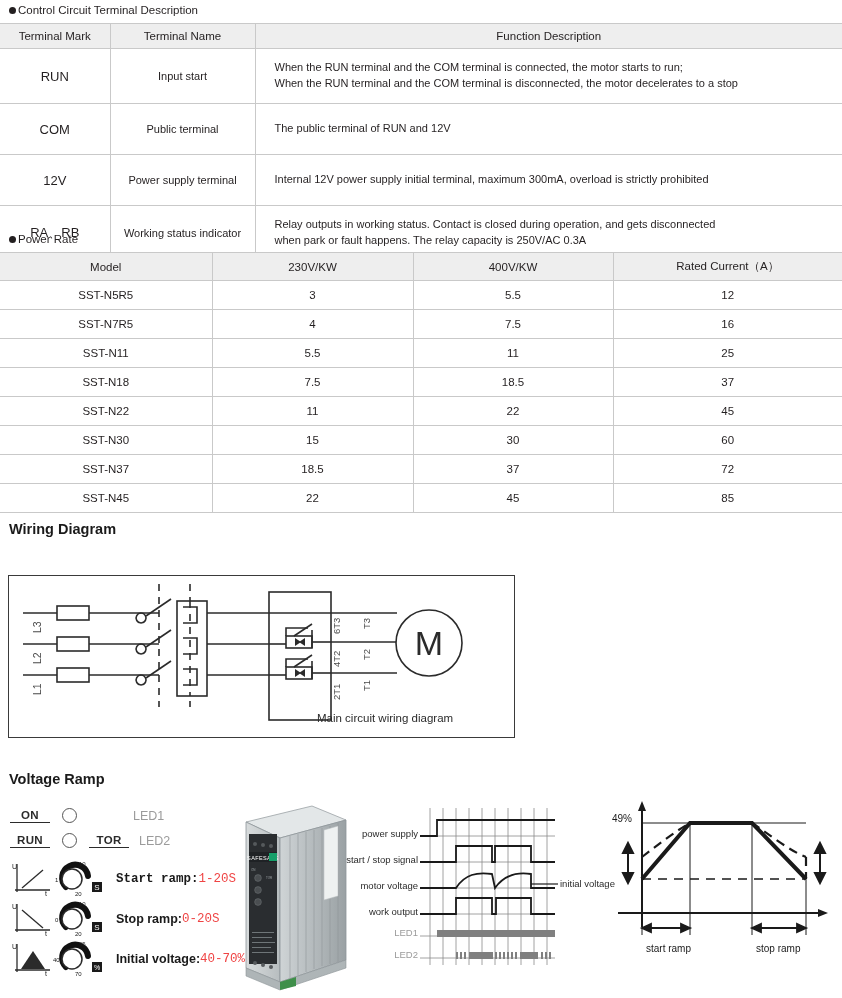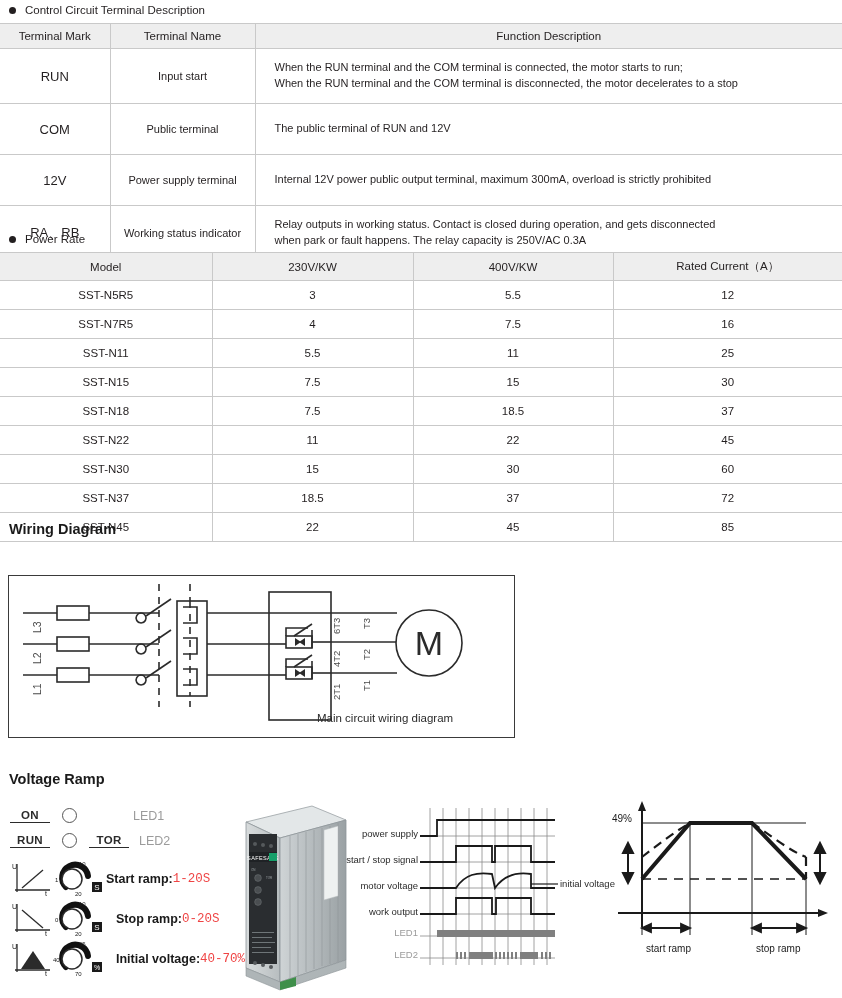--- a/index.html
+++ b/index.html
@@ -13,21 +13,21 @@
     position: relative;
     font-family: "Liberation Sans", sans-serif;
     color: #231f20;
     overflow: hidden;
   }
 
   
   .bullet-head {
     display: flex;
     align-items: center;
-    gap: 9px;
+    gap: 2px;
     font-size: 11.5px;
     color: #231f20;
   }
   .bullet-dot {
     width: 7px;
     height: 7px;
     border-radius: 50%;
     background: #231f20;
     display: inline-block;
     flex: none;
@@ -230,21 +230,21 @@
         </td>
       </tr>
       <tr class="r-com">
         <td class="c-mark">COM</td>
         <td class="c-name vline">Public terminal</td>
         <td class="c-desc vline">The public terminal of RUN and 12V</td>
       </tr>
       <tr class="r-12v">
         <td class="c-mark">12V</td>
         <td class="c-name vline">Power  supply terminal</td>
-        <td class="c-desc vline">Internal 12V power public output terminal, maximum 300mA, overload is strictly prohibited</td>
+        <td class="c-desc vline">Internal 12V power supply initial terminal, maximum 300mA, overload is strictly prohibited</td>
       </tr>
       <tr class="r-rarb">
         <td class="c-mark">RA、RB</td>
         <td class="c-name vline">Working status indicator</td>
         <td class="c-desc vline">
           <div>Relay outputs in working status. Contact is closed during operation, and gets disconnected</div>
           <div>when park or fault happens. The relay capacity is 250V/AC 0.3A</div>
         </td>
       </tr>
     </tbody>
@@ -286,26 +286,20 @@
           <td class="vline">7.5</td>
           <td class="vline">16</td>
         </tr>
         <tr>
           <td>SST-N11</td>
           <td class="vline">5.5</td>
           <td class="vline">11</td>
           <td class="vline">25</td>
         </tr>
         <tr>
-          <td>SST-N15</td>
-          <td class="vline">7.5</td>
-          <td class="vline">15</td>
-          <td class="vline">30</td>
-        </tr>
-        <tr>
           <td>SST-N18</td>
           <td class="vline">7.5</td>
           <td class="vline">18.5</td>
           <td class="vline">37</td>
         </tr>
         <tr>
           <td>SST-N22</td>
           <td class="vline">11</td>
           <td class="vline">22</td>
           <td class="vline">45</td>
@@ -446,21 +440,21 @@
     <g font-family="'Liberation Sans', sans-serif" font-size="6" fill="#1a1a1a">
       <text x="2" y="8" font-size="7">U</text>
       <text x="35" y="35" font-size="7">t</text>
       <text x="45" y="21">1</text>
       <text x="69" y="5">10</text>
       <text x="65" y="35">20</text>
     </g>
     <rect x="82" y="21" width="10" height="10" fill="#1a1a1a"></rect>
     <text x="87" y="29" text-anchor="middle" font-family="'Liberation Sans', sans-serif" font-size="8" fill="#fff">S</text>
   </svg>
-  <span class="knob-label" style="">Start ramp:</span>
+  <span class="knob-label" style="margin-left:10px;font-family:Liberation Mono, monospace;">Start ramp:</span>
   <span class="knob-value">1-20S</span>
 </div>
 
 <div class="vr-row" style="left:10px;top:901px;">
   <svg width="96" height="36" viewBox="0 0 96 36">
     <g stroke="#2b2b2b" fill="none" stroke-width="1.3">
       <line x1="7" y1="3" x2="7" y2="31"></line>
         <line x1="5" y1="29" x2="40" y2="29"></line>
       <line x1="12" y1="9" x2="33" y2="27"></line>
       <path d="M56 26 A13 13 0 1 1 78 15" stroke="#111" stroke-width="6" stroke-linecap="round"></path>

